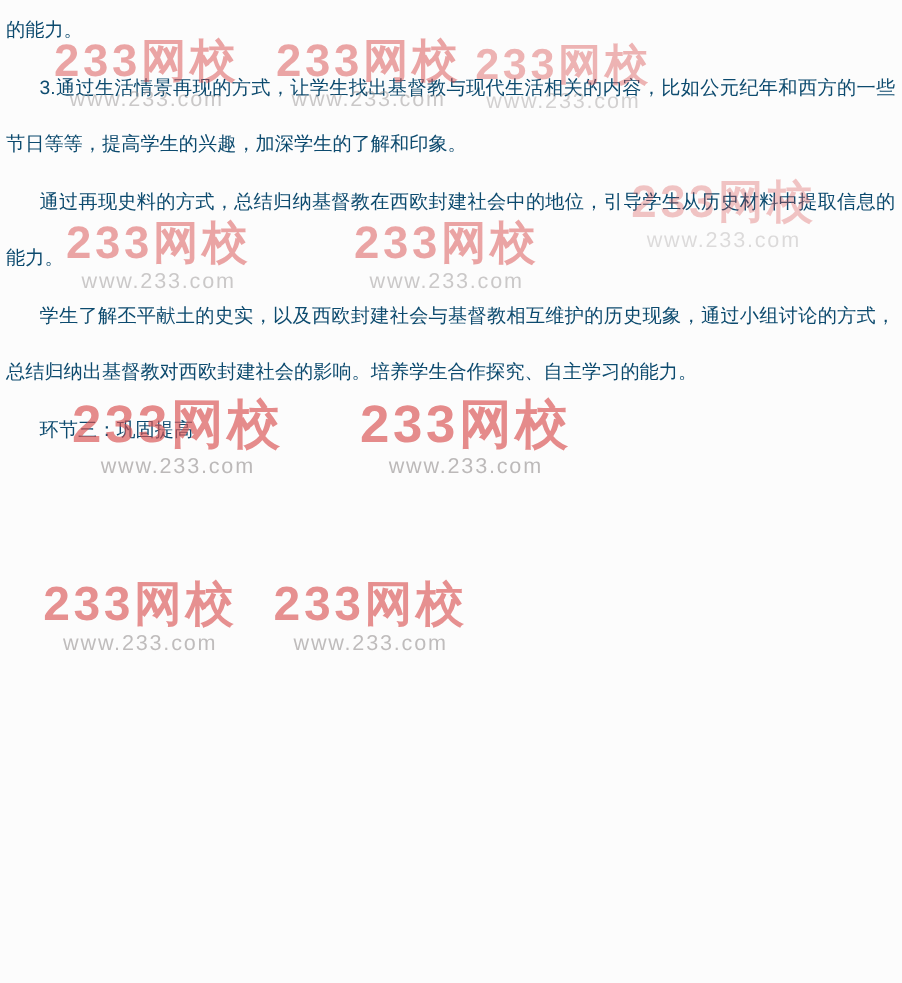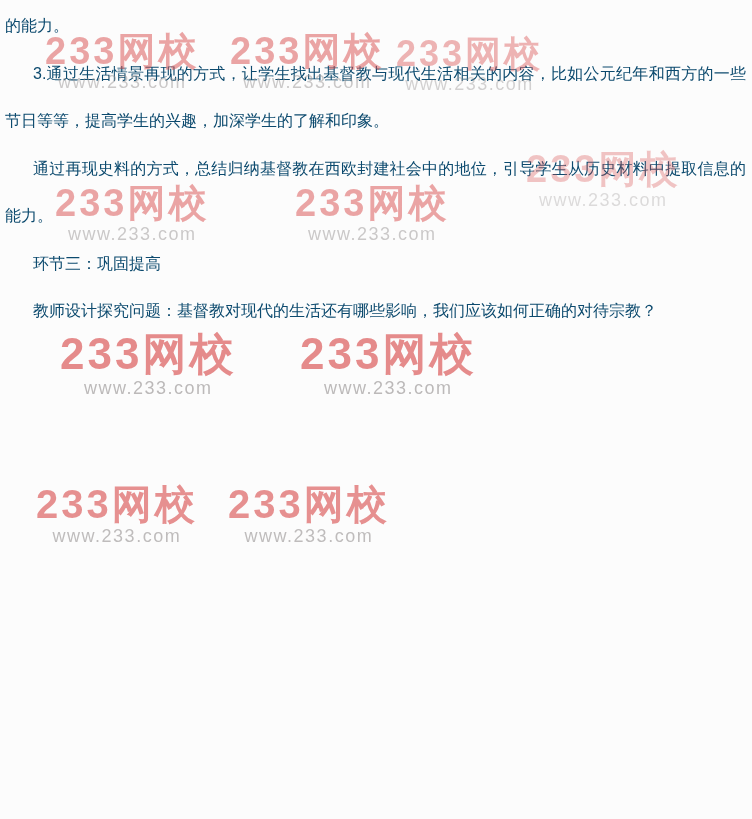--- a/index.html
+++ b/index.html
@@ -111,21 +111,21 @@
   <p class="para">的能力。</p>
 
   <p class="para indent">3.通过生活情景再现的方式，让学生找出基督教与现代生活相关的内容，比如公元纪年和西方的一些节日等等，提高学生的兴趣，加深学生的了解和印象。</p>
 
 
 
 
 
   <p class="para indent">通过再现史料的方式，总结归纳基督教在西欧封建社会中的地位，引导学生从历史材料中提取信息的能力。</p>
 
+  <p class="para indent">学生了解丕平献土的史实，以及西欧封建社会与基督教相互维护的历史现象，通过小组讨论的方式，总结归纳出基督教对西欧封建社会的影响。培养学生合作探究、自主学习的能力。</p>
 
   <p class="para indent">环节三：巩固提高</p>
 
 
 
 
-  <p class="para indent">教师设计探究问题：基督教对现代的生活还有哪些影响，我们应该如何正确的对待宗教？</p>
 </div>
 </div>
 
 </body></html>

